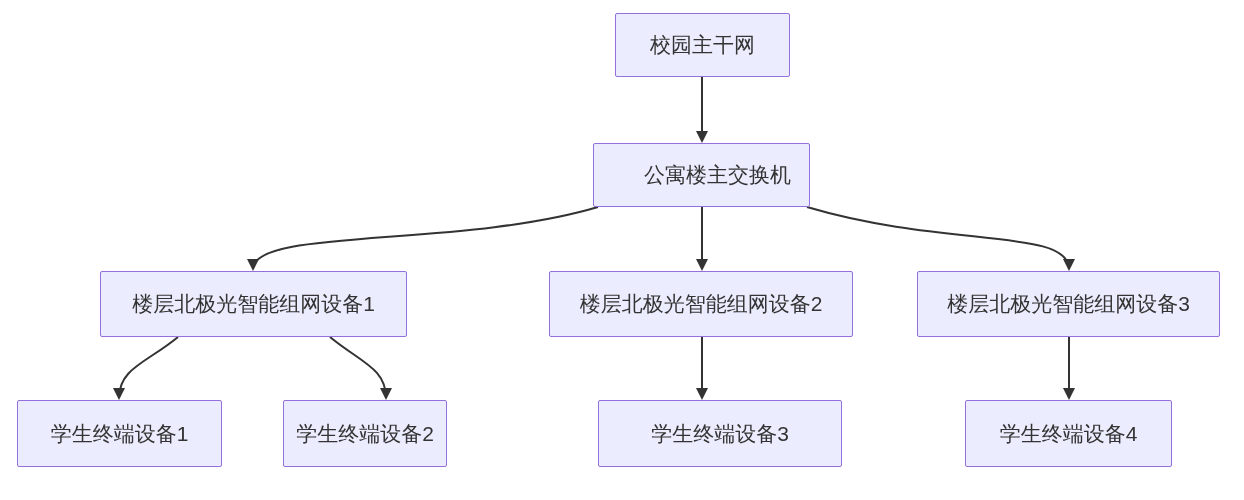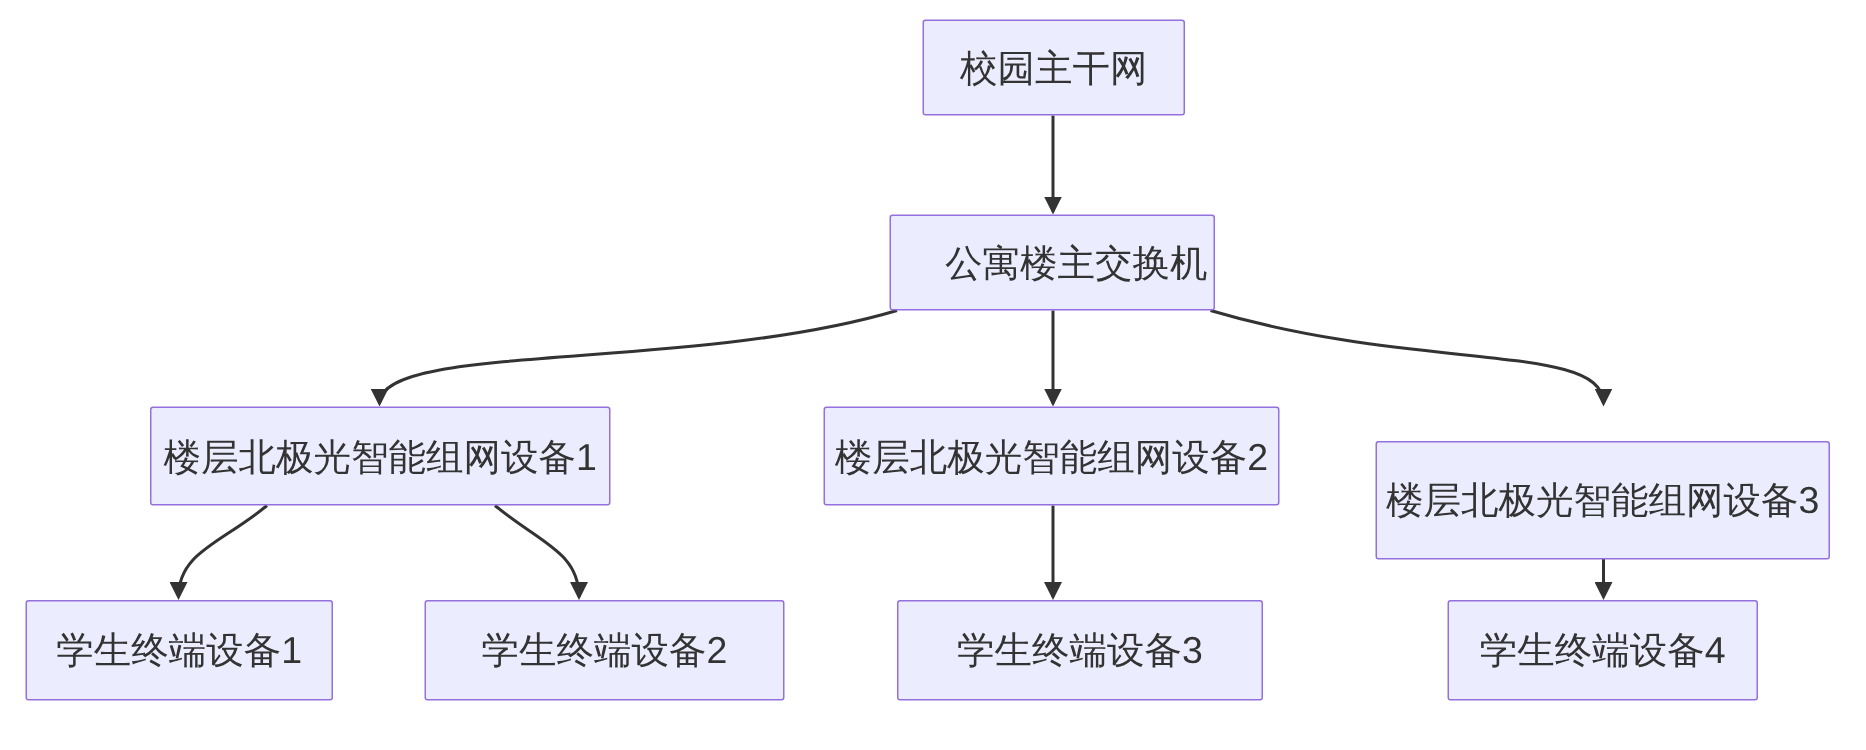--- a/index.html
+++ b/index.html
@@ -35,32 +35,32 @@
   .node{
     position:absolute;
     box-sizing:border-box;
     display:flex;
     align-items:center;
     justify-content:center;
     background:var(--node-fill);
     border:1.5px solid var(--node-border);
     border-radius:2px;
     color:var(--text);
-    font-size:25px;
+    font-size:21px;
     text-align:center;
     white-space:nowrap;
   }
   
   .n-root    {left:615px; top:13px;  width:175px; height:64px;}
   .n-switch  {left:593px; top:143px; width:217px; height:64px;padding-left:32px;}
   .n-floor1  {left:100px; top:271px; width:307px; height:66px;}
   .n-floor2  {left:549px; top:271px; width:304px; height:66px;}
-  .n-floor3  {left:917px; top:271px; width:303px; height:79px;margin-top:23px;}
+  .n-floor3  {left:917px; top:271px; width:303px; height:66px;}
   .n-student1{left:17px;  top:400px; width:205px; height:67px;}
-  .n-student2{left:283px; top:400px; width:240px; height:67px;}
+  .n-student2{left:283px; top:400px; width:164px; height:67px;}
   .n-student3{left:598px; top:400px; width:244px; height:67px;}
   .n-student4{left:965px; top:400px; width:207px; height:67px;align-items:center;}
 </style>
 </head>
 <body>
 
 <div class="canvas">
 
   <svg class="edges" viewBox="0 0 1244 500" xmlns="http://www.w3.org/2000/svg">
     <defs>

